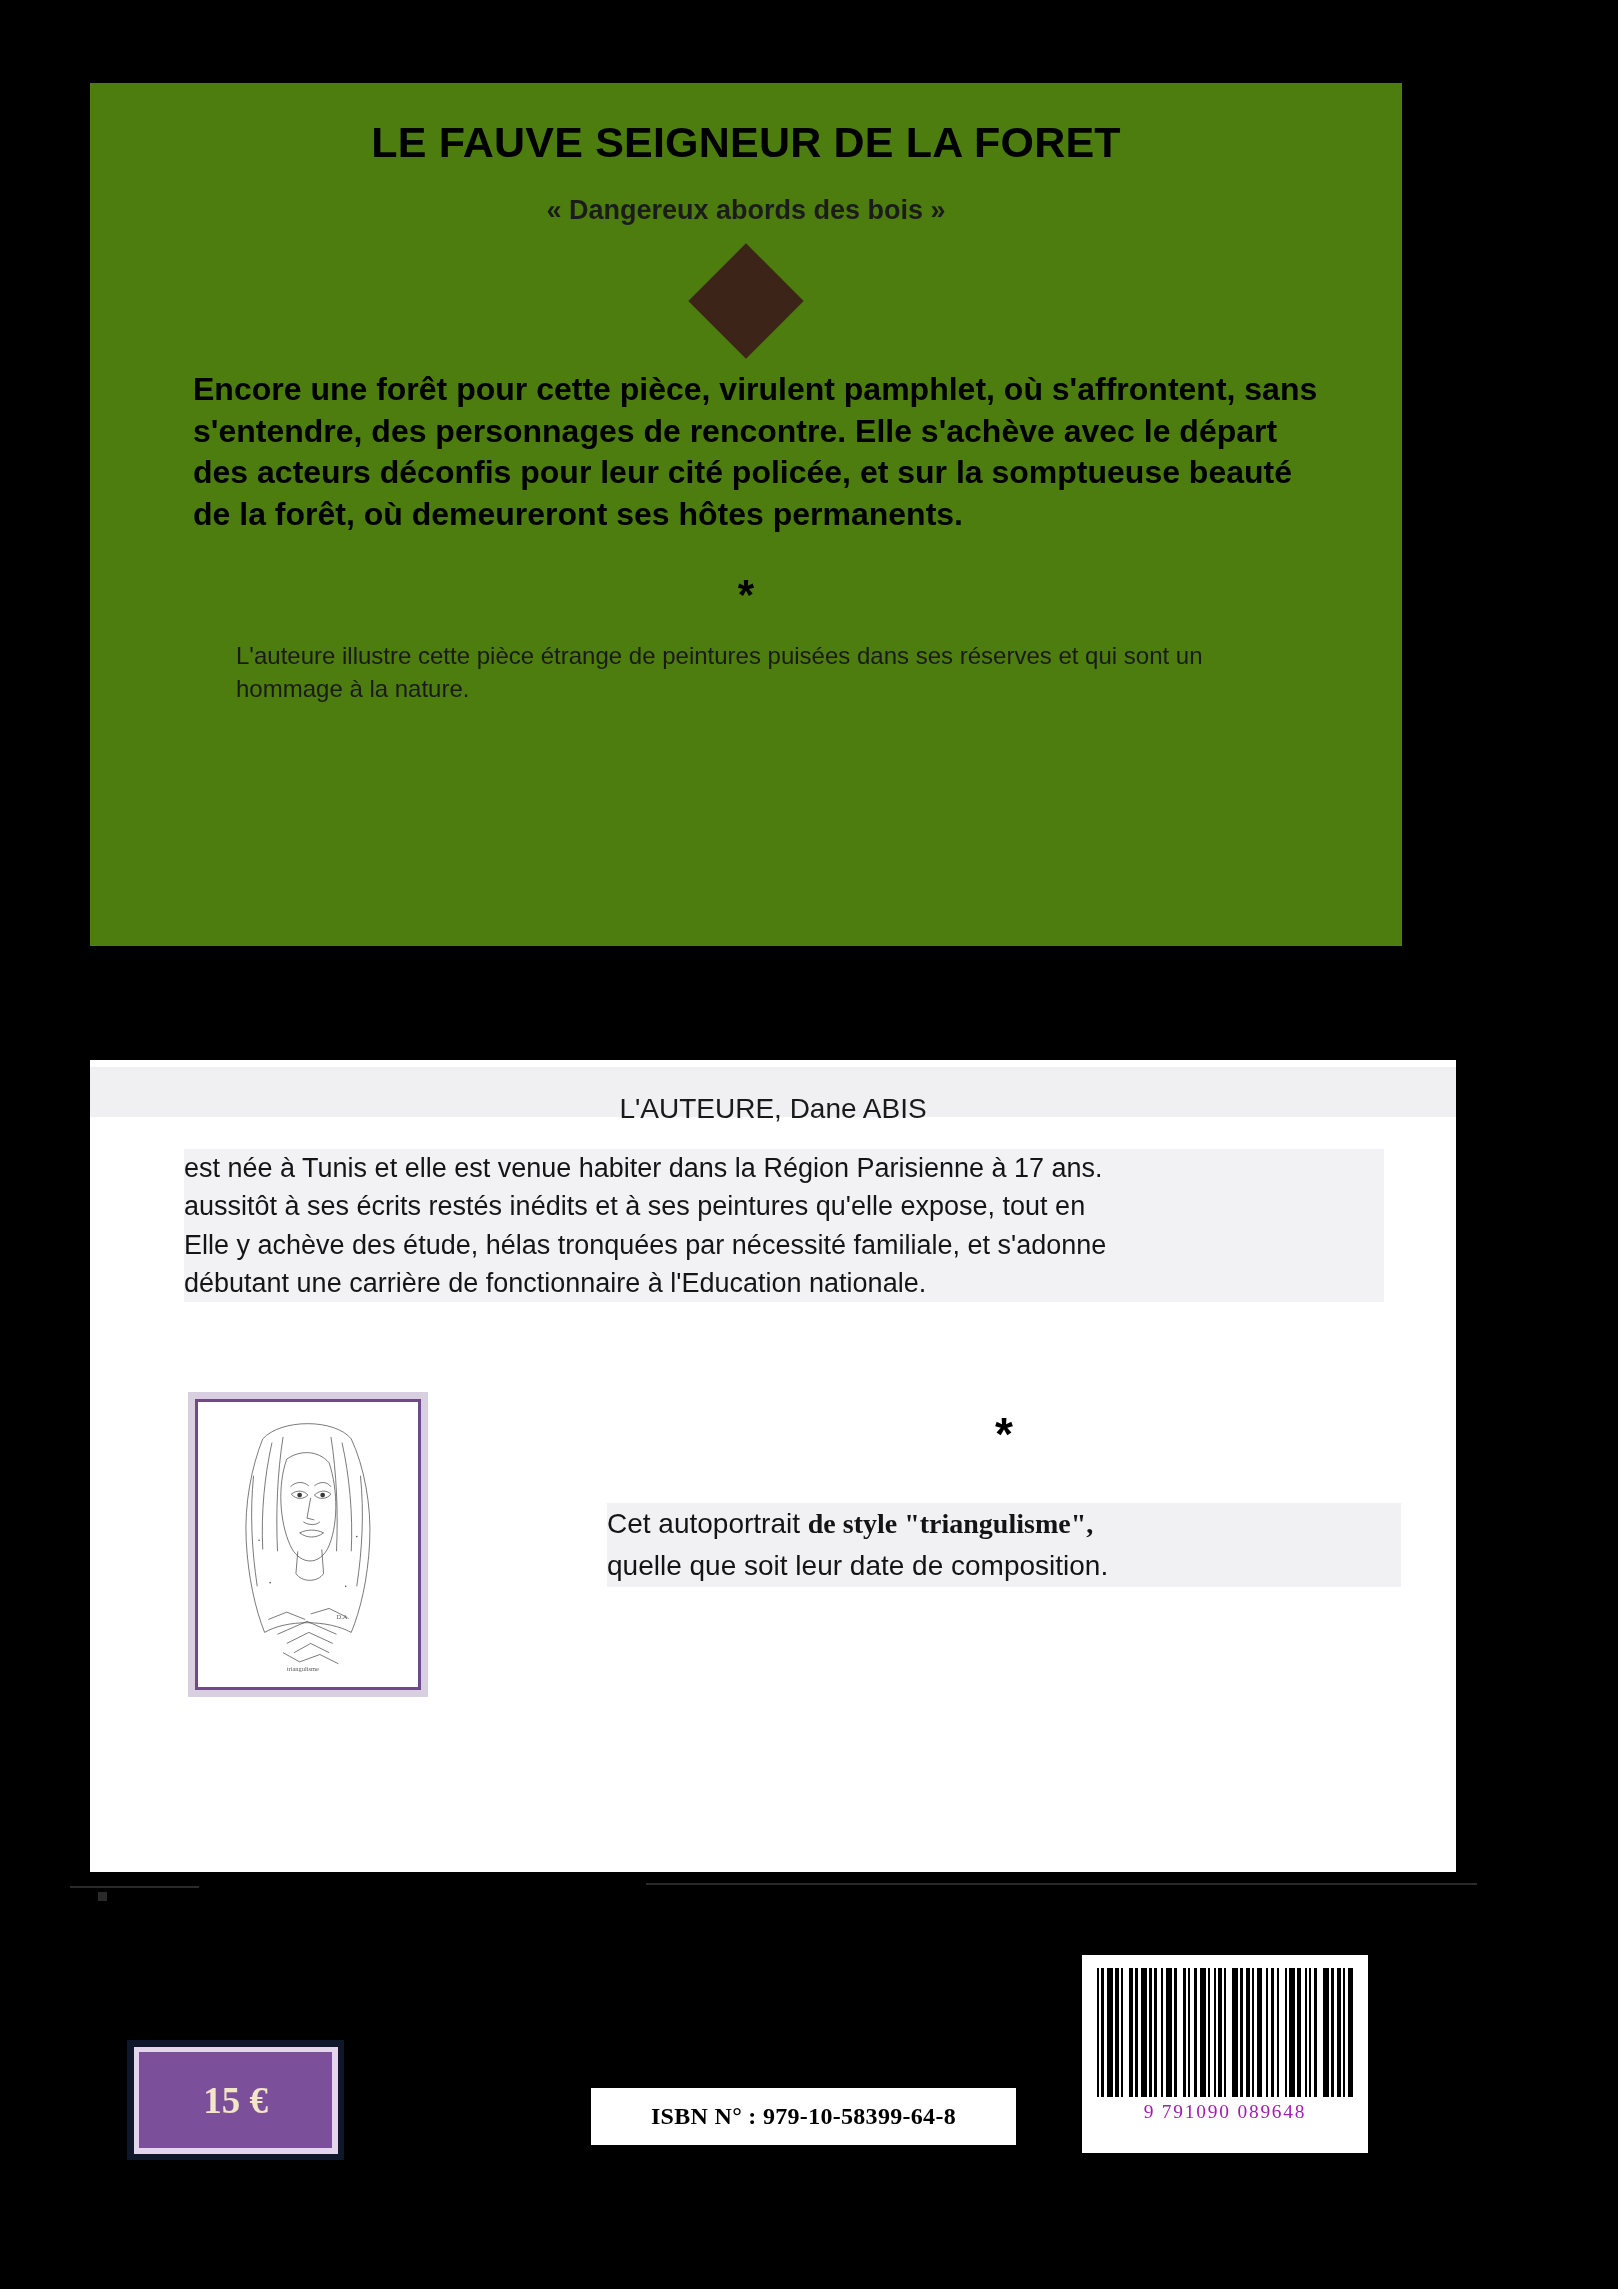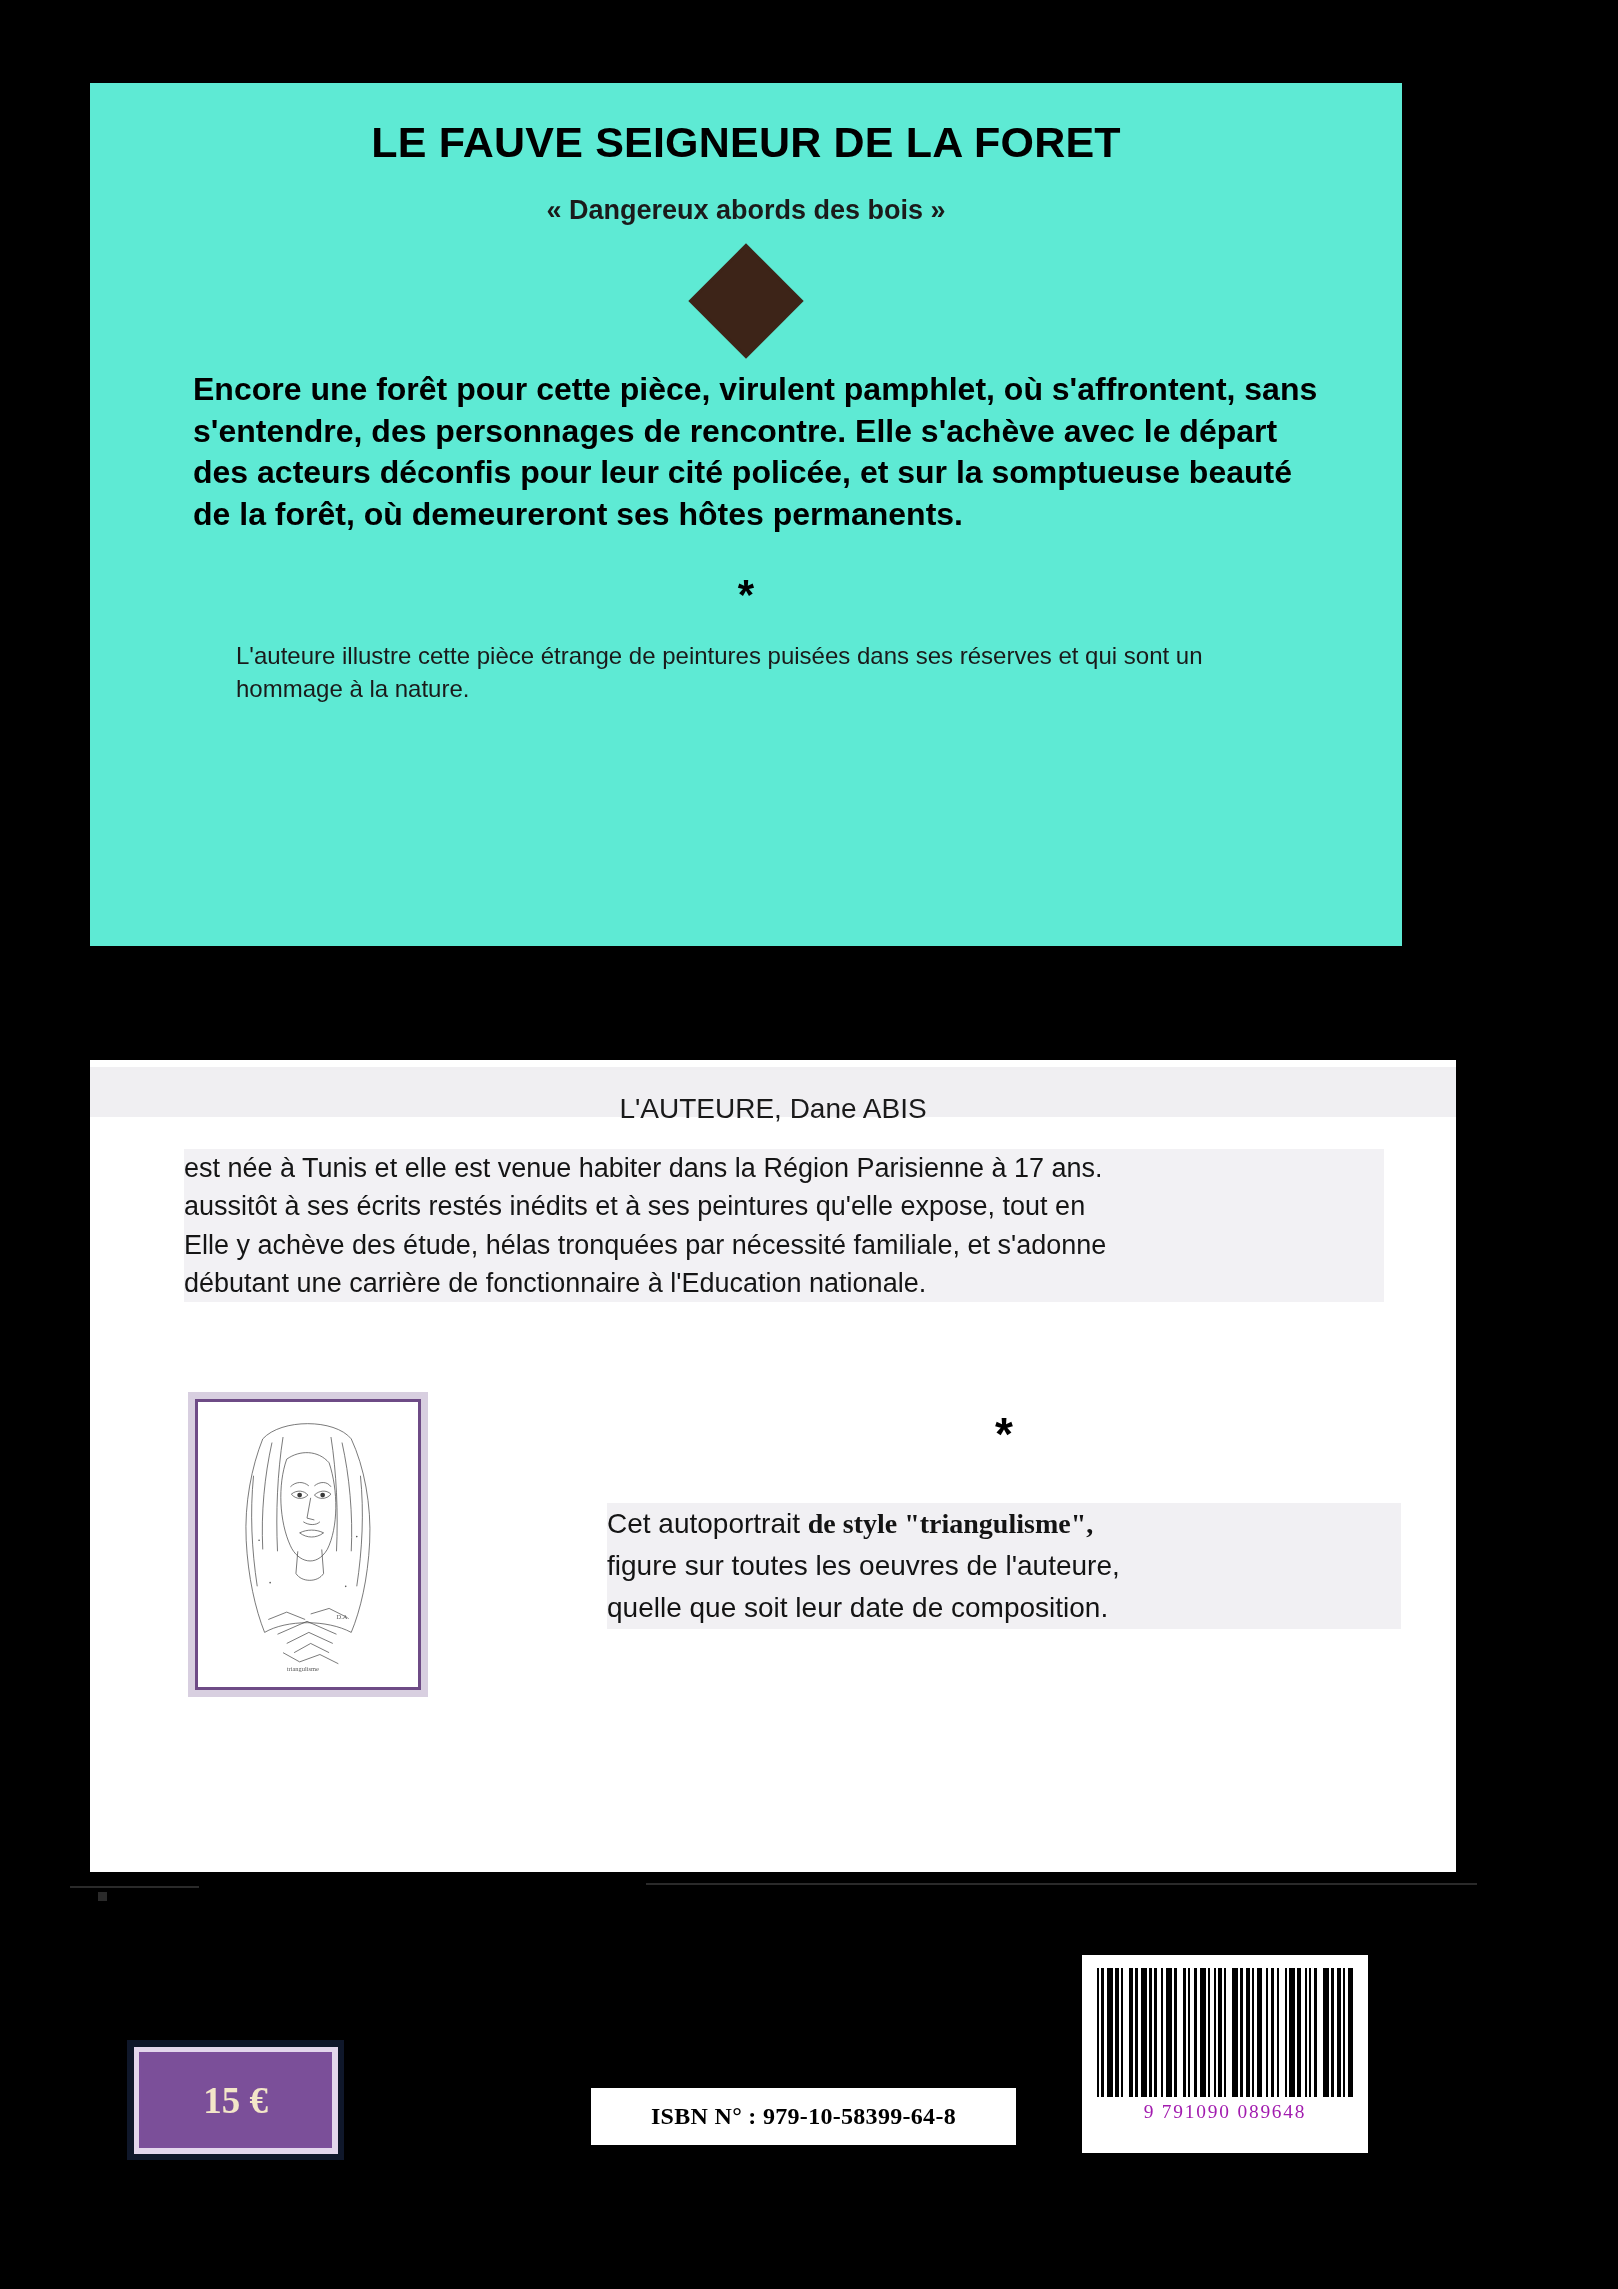--- a/index.html
+++ b/index.html
@@ -15,21 +15,21 @@
     overflow: hidden;
   }
 
   
   .panel-top {
     position: absolute;
     left: 90px;
     top: 83px;
     width: 1312px;
     height: 863px;
-    background: #5eead4;
+    background: #4d7c0f;
   }
   .book-title {
     margin: 0;
     padding-top: 35px;
     text-align: center;
     font-size: 43px;
     font-weight: bold;
     color: #000000;
     letter-spacing: 0.2px;
   }
@@ -323,21 +323,20 @@
           <text x="96" y="292">triangulisme</text>
         </g>
       </svg>
     </div>
   </div>
 
   <div class="right-col">
     <div class="right-asterisk">*</div>
     <p class="caption">
       <span class="cap-line"><span>Cet autoportrait </span><span class="cap-bold">de style "triangulisme",</span></span>
-      <span class="cap-line">figure sur toutes les oeuvres de l'auteure,</span>
       <span class="cap-line">quelle  que soit leur date de composition.</span>
     </p>
   </div>
 </div>
 
 <div class="edge-speck" style="left:70px; top:1886px; width:129px; height:1.8px;"></div>
 <div class="edge-speck" style="left:98px; top:1892px; width:9.2px; height:9.2px;"></div>
 <div class="edge-speck" style="left:646px; top:1883px; width:831px; height:1.8px;"></div>
 
 <div class="price-frame">

